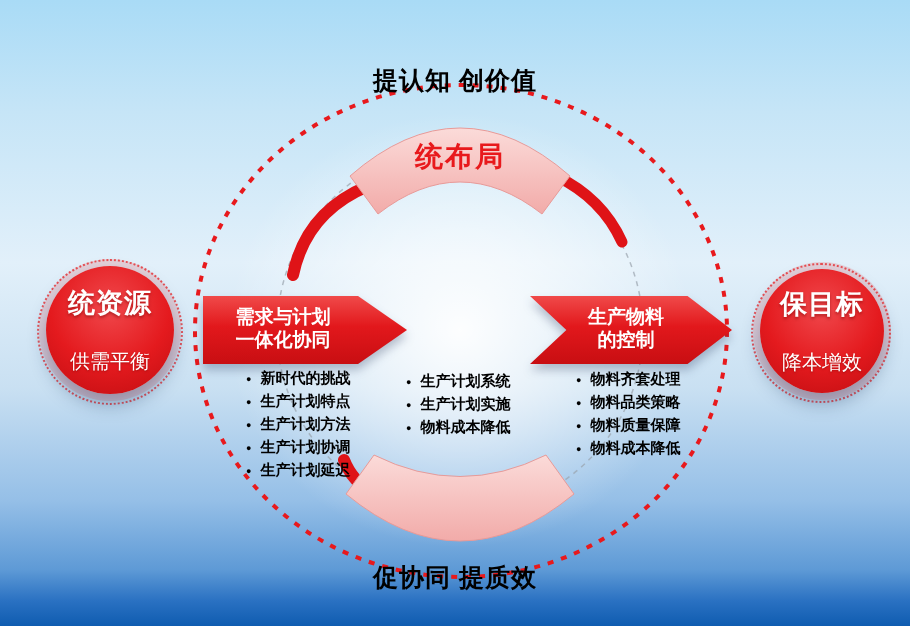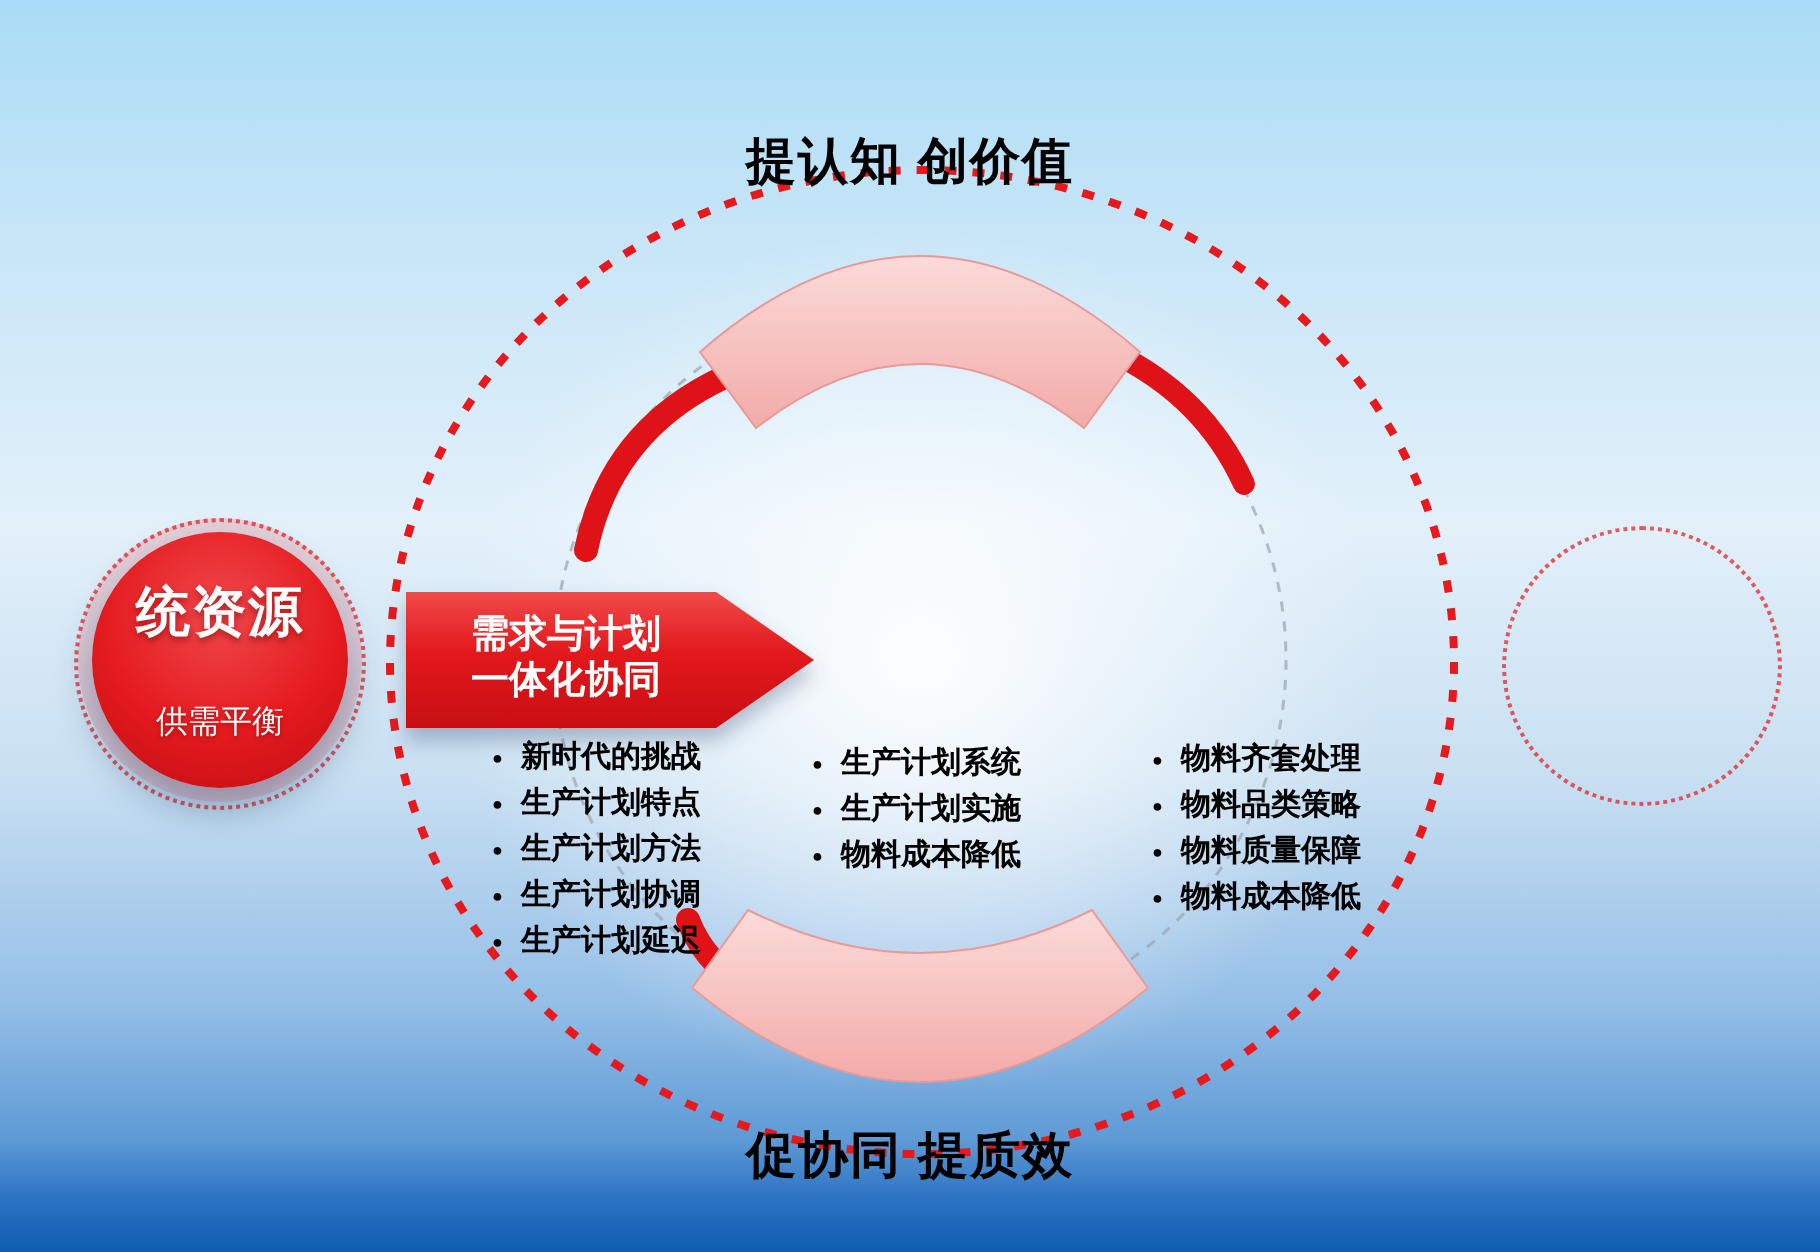--- a/index.html
+++ b/index.html
@@ -32,21 +32,21 @@
   .node { position:absolute; border-radius:50%;
     display:flex; flex-direction:column; align-items:center; justify-content:center;
     color:#fff; text-align:center;
     background: radial-gradient(circle at 50% 32%, #f0484c 0%, #e41a1e 55%, #bf0d11 100%);
     box-shadow: 0 0 0 7px rgba(232,25,28,0.15), 0 10px 18px rgba(20,50,90,0.35);
     gap: 24px;
   }
   .node.left  { left:46px;  top:266px; width:128px; height:128px; }
   .node.right { left:760px; top:269px; width:124px; height:124px; }
   .node-title { font-size:27px; font-weight:bold; letter-spacing:1px; text-shadow:0 2px 3px rgba(120,0,0,0.5); }
-  .node-sub   { font-size:16px; margin-top:3px; text-shadow:0 1px 2px rgba(120,0,0,0.5); }
+  .node-sub   { font-size:20px; margin-top:3px; text-shadow:0 1px 2px rgba(120,0,0,0.5); }
 
   .arrow-wrap { position:absolute; top:296px; height:68px;
     filter: drop-shadow(0 6px 5px rgba(20,40,80,0.28)); }
   .arrow-wrap.a1 { left:203px; width:204px; }
   .arrow-wrap.a2 { left:370px; width:197px; }
   .arrow-wrap.a3 { left:530px; width:202px; }
   .arrow { width:100%; height:100%;
     display:flex; align-items:center; justify-content:center;
     background: linear-gradient(180deg, #f04a4a 0%, #e2181c 45%, #c80e12 100%);
     color:#fff; font-weight:bold; font-size:19px; text-align:center; line-height:1.22;font-family:Liberation Mono, monospace;
@@ -88,40 +88,53 @@
     <path d="M 556 176 Q 602 198 622 242" stroke="#df1317" stroke-width="11" fill="none" stroke-linecap="round"></path>
     <path d="M 344 460 Q 360 502 430 512" stroke="#df1317" stroke-width="12" fill="none" stroke-linecap="round"></path>
 
     <path d="M 350 176 Q 460 80 570 176 L 542 214 Q 460 150 378 214 Z" fill="url(#bandGrad2)" stroke="#e89a98" stroke-width="1"></path>
     <path d="M 346 494 Q 460 588 574 494 L 546 455 Q 460 498 374 455 Z" fill="url(#bandGrad2)" stroke="#e89a98" stroke-width="1"></path>
   </svg>
 
   <div class="caption top">提认知 创价值</div>
   <div class="caption bottom">促协同 提质效</div>
 
+  <div class="band-label top">统布局</div>
 
   <div class="dotted-ring left"></div>
   <div class="dotted-ring right"></div>
 
   <div class="node left">
     <div class="node-title">统资源</div>
     <div class="node-sub">供需平衡</div>
   </div>
 
+  <div class="node right">
+    <div class="node-title">保目标</div>
+    <div class="node-sub">降本增效</div>
+  </div>
 
   <div class="arrow-wrap a1">
     <div class="arrow">
       <div>
         <span>需求与计划</span>
         <span>一体化协同</span>
       </div>
     </div>
   </div>
 
 
+  <div class="arrow-wrap a3">
+    <div class="arrow">
+      <div>
+        <span>生产物料</span>
+        <span>的控制</span>
+      </div>
+    </div>
+  </div>
 
   <div class="list l1">
     <div class="row">
       <span class="dot">●</span>
       <span>新时代的挑战</span>
     </div>
     <div class="row">
       <span class="dot">●</span>
       <span>生产计划特点</span>
     </div>

